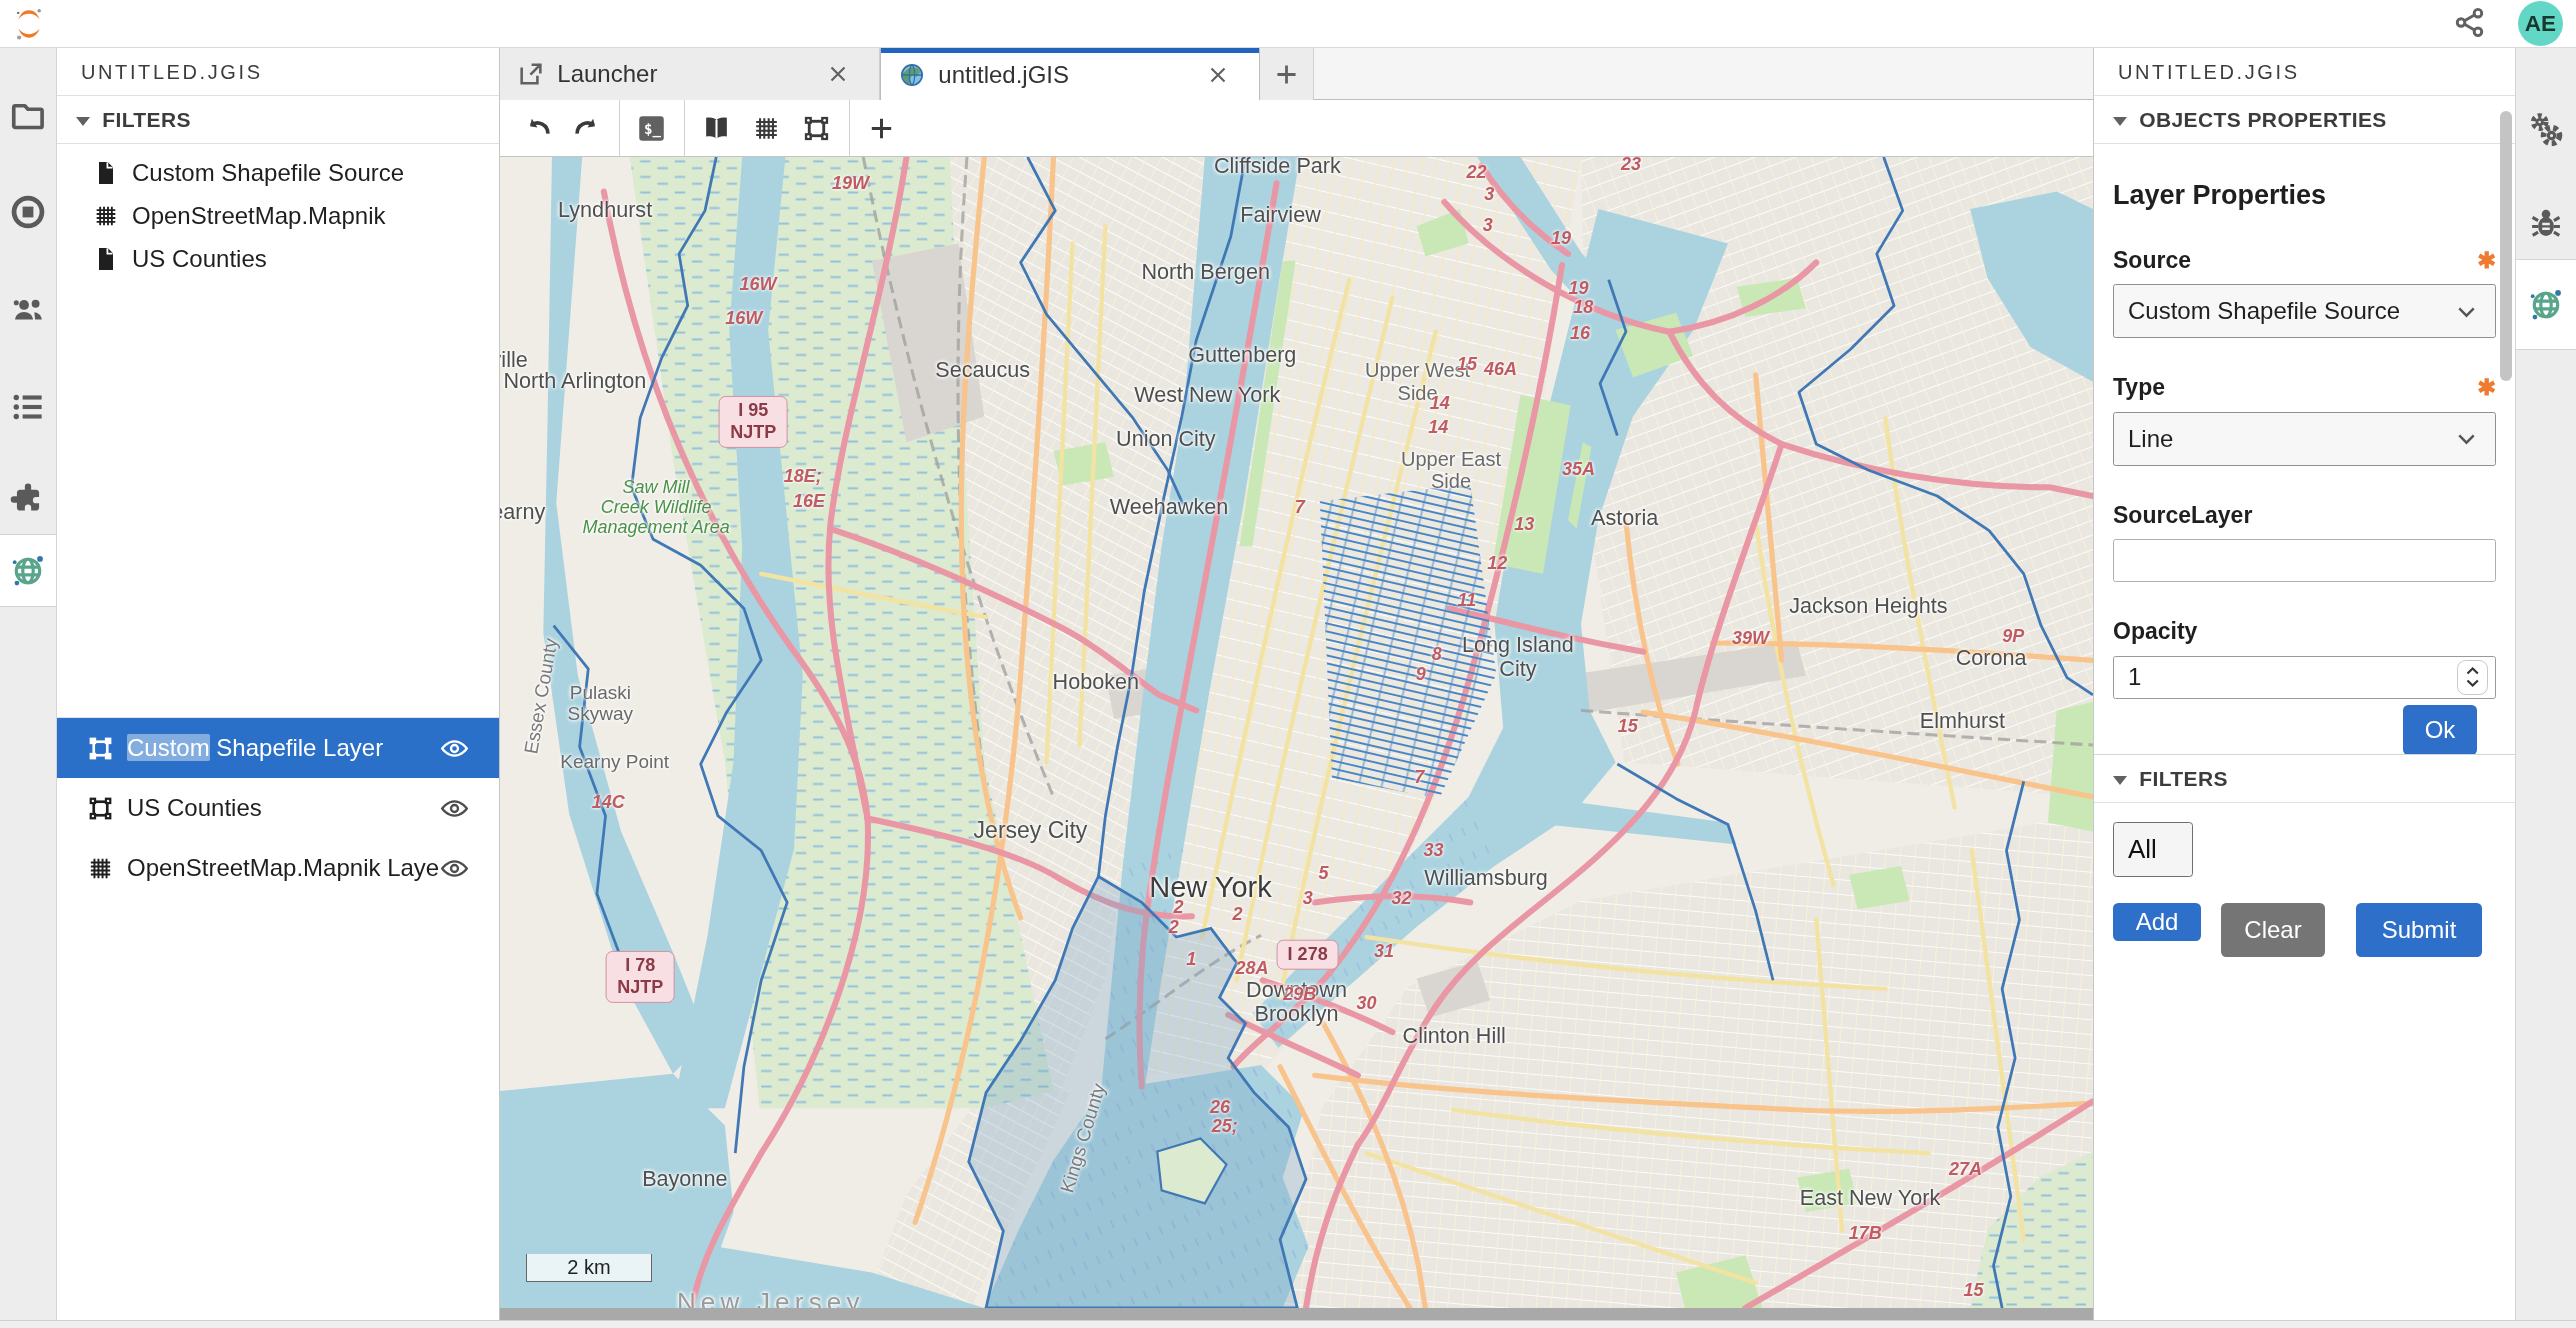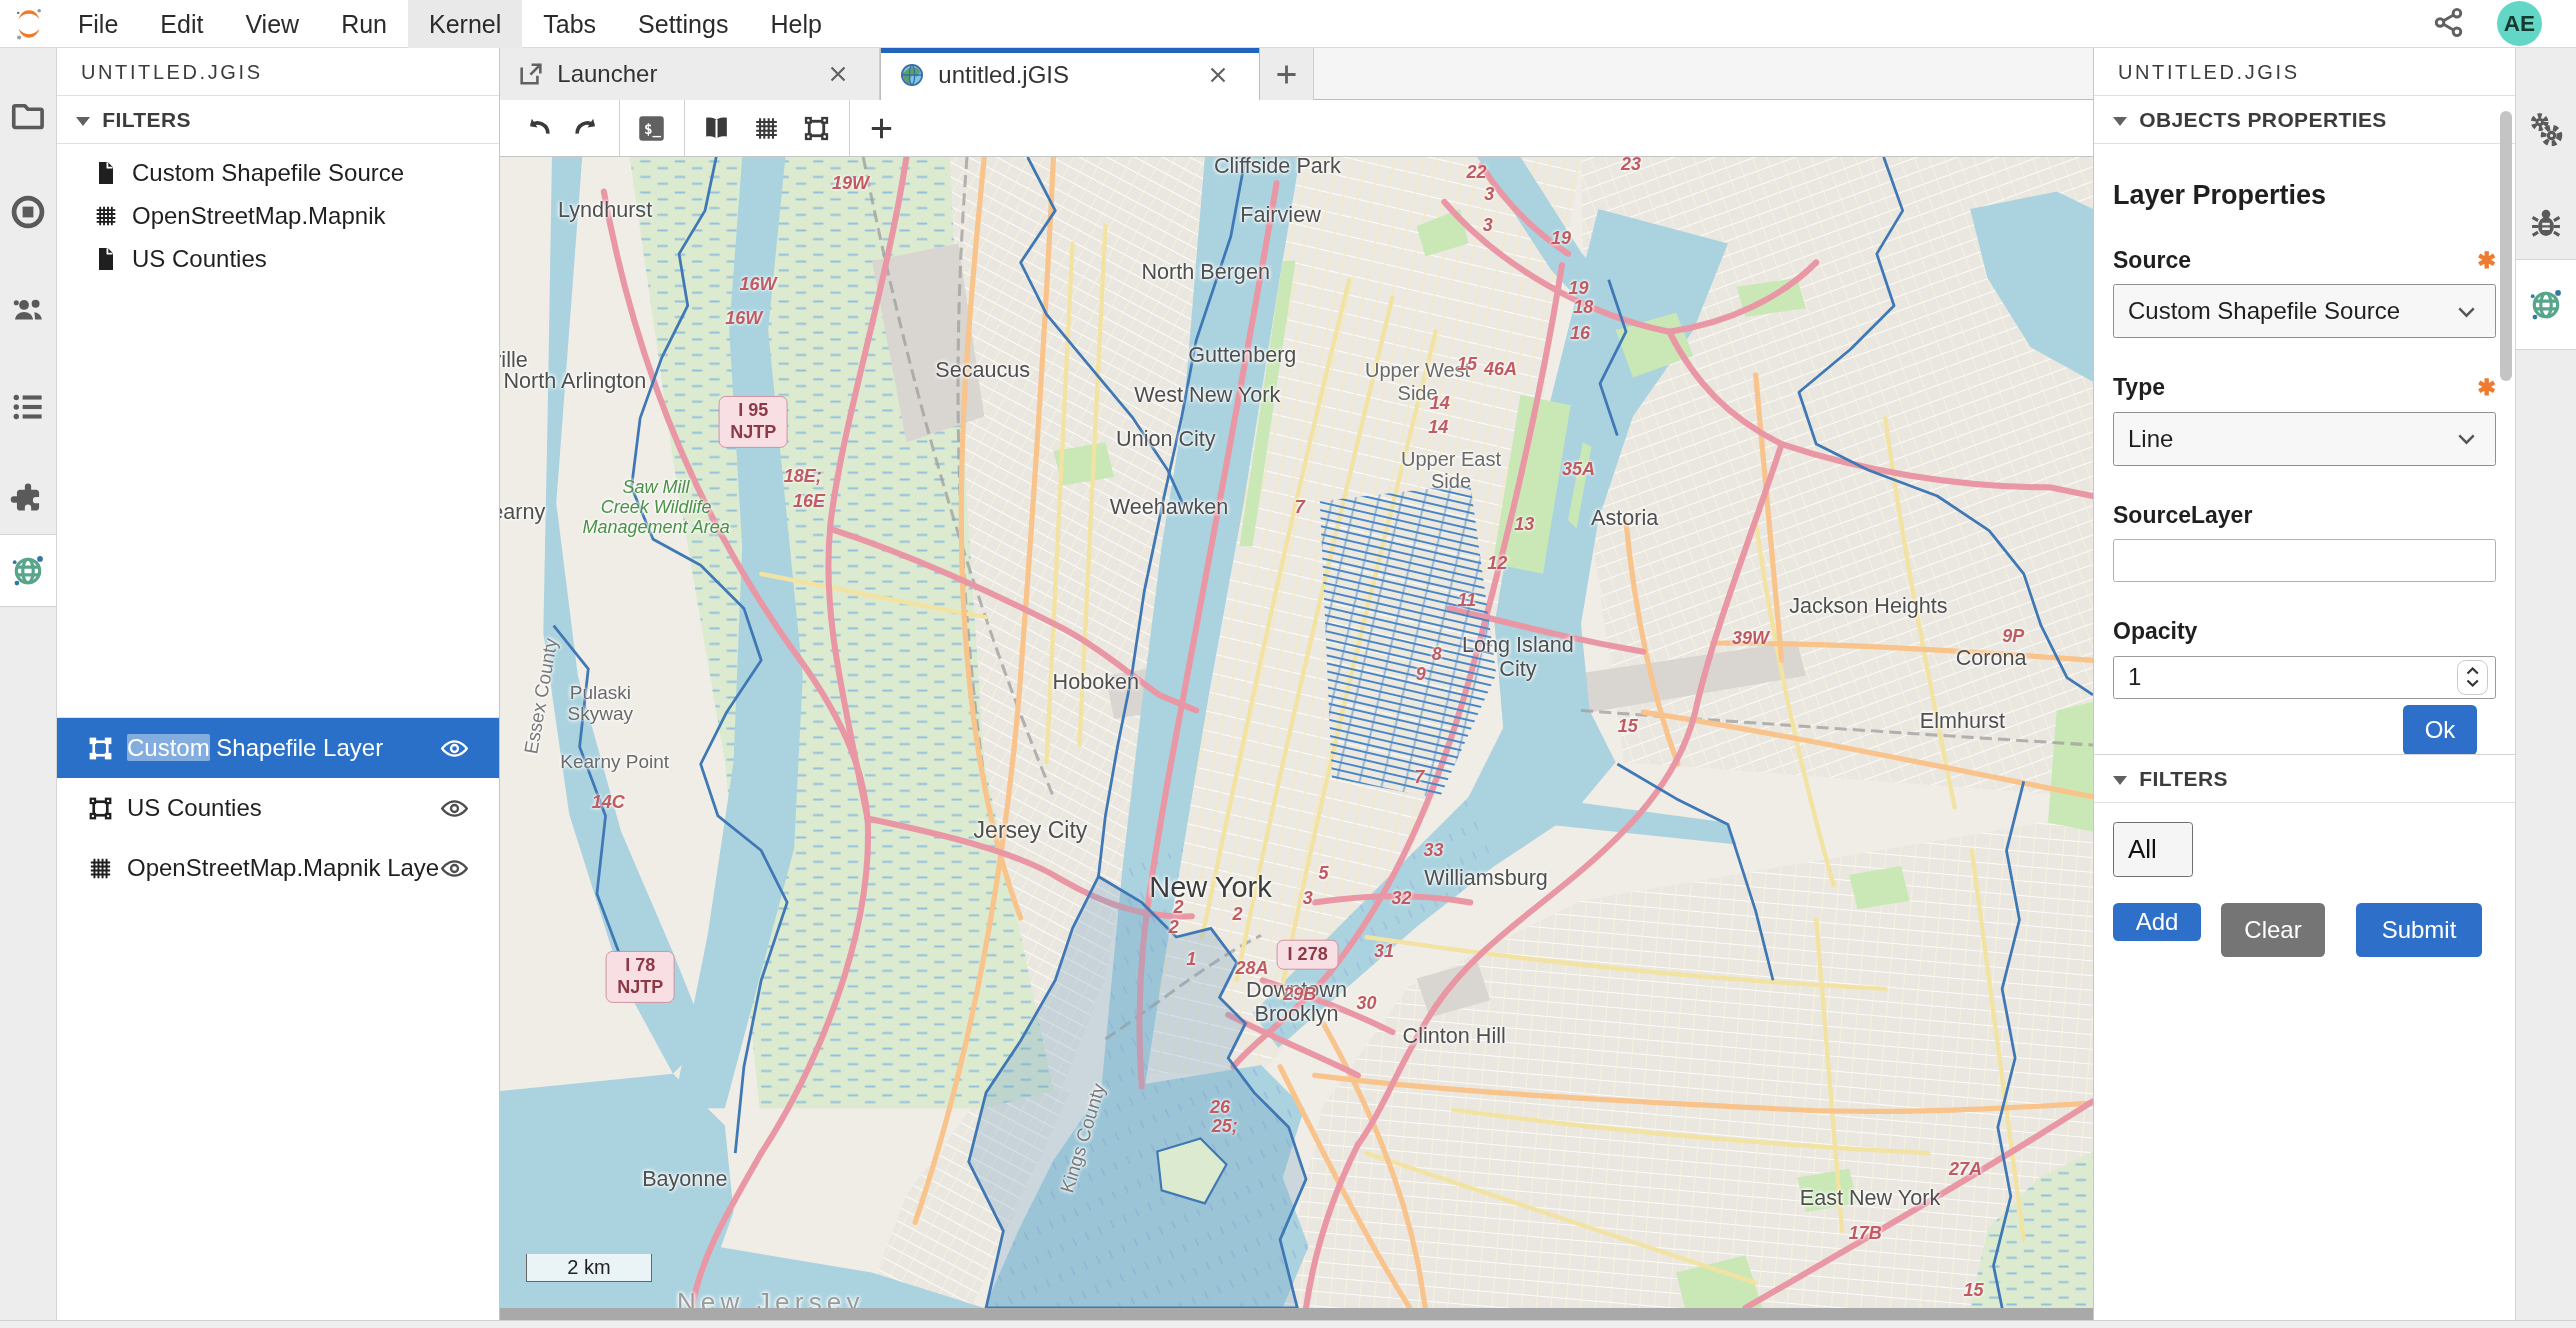--- a/index.html
+++ b/index.html
@@ -9,21 +9,21 @@
   .ic{display:inline-flex;align-items:center;justify-content:center;}
   .ic svg{width:100%;height:100%;}
 
   
   .menubar{position:absolute;left:0;top:0;width:2576px;height:48px;background:#fff;
            border-bottom:0.9px solid #dadada;display:flex;align-items:center;z-index:30;}
   .logo{width:57px;height:48px;display:flex;align-items:center;justify-content:center;}
   .logo .ic{width:36px;height:36px;}
   .menu-item{font-size:25px;color:#2b2b2b;padding:0 21px;line-height:48px;cursor:default;}
   .menu-item.active{background:#e9e9e9;}
-  .menubar-right{margin-left:auto;display:flex;align-items:center;gap:31px;padding-right:34px;}
+  .menubar-right{margin-left:auto;display:flex;align-items:center;gap:31px;padding-right:13px;}
   .share .ic{width:35px;height:35px;color:#616161;}
   .avatar{width:45px;height:45px;border-radius:50%;background:#63d7c6;display:flex;
           align-items:center;justify-content:center;font-size:22.5px;font-weight:bold;color:#17382f;}
 
   
   .rail{position:absolute;top:48px;bottom:7.8px;background:#ededed;z-index:20;}
   .rail-l{left:0;width:57px;border-right:0.9px solid #d4d4d4;}
   .rail-r{right:0;width:61px;border-left:0.9px solid #d4d4d4;}
   .rail-btn{position:absolute;left:0;width:100%;height:61px;display:flex;align-items:center;
             justify-content:center;color:#5a5a5a;cursor:pointer;}
@@ -132,30 +132,20 @@
     <div class="logo">
         <span class="ic">
           <svg viewBox="0 0 24 24">
             <path d="M5 15.2c1.9 2.4 4.2 3.6 7 3.6s5.1-1.2 7-3.6c-1.3 3.7-3.8 5.9-7 5.9s-5.7-2.2-7-5.9z" fill="#f37726"></path>
             <path d="M19 8.8C17.1 6.4 14.8 5.2 12 5.2S6.9 6.4 5 8.8C6.3 5.1 8.8 2.9 12 2.9s5.7 2.2 7 5.9z" fill="#f37726"></path>
             <circle cx="18.8" cy="3.2" r="1.2" fill="#989798"></circle>
             <circle cx="4.8" cy="4.6" r=".8" fill="#6f7070"></circle>
             <circle cx="5.4" cy="21" r="1.4" fill="#9e9e9e"></circle>
           </svg>
         </span>
-      </div>
-    <div id="menu-items" style="display: flex;">
-        <div class="menu-item">File</div>
-        <div class="menu-item">Edit</div>
-        <div class="menu-item">View</div>
-        <div class="menu-item">Run</div>
-        <div class="menu-item active">Kernel</div>
-        <div class="menu-item">Tabs</div>
-        <div class="menu-item">Settings</div>
-        <div class="menu-item">Help</div>
       </div>
     <div class="menubar-right">
       <div class="share"><span class="ic">
             <svg viewBox="0 0 24 24">
               <circle cx="17.8" cy="5.6" r="2.6" fill="none" stroke="currentColor" stroke-width="2"></circle>
               <circle cx="6.2" cy="12" r="2.6" fill="none" stroke="currentColor" stroke-width="2"></circle>
               <circle cx="17.8" cy="18.4" r="2.6" fill="none" stroke="currentColor" stroke-width="2"></circle>
               <path d="M8.6 10.8l6.8-3.9M8.6 13.2l6.8 3.9" stroke="currentColor" stroke-width="2"></path>
             </svg>
           </span></div>

